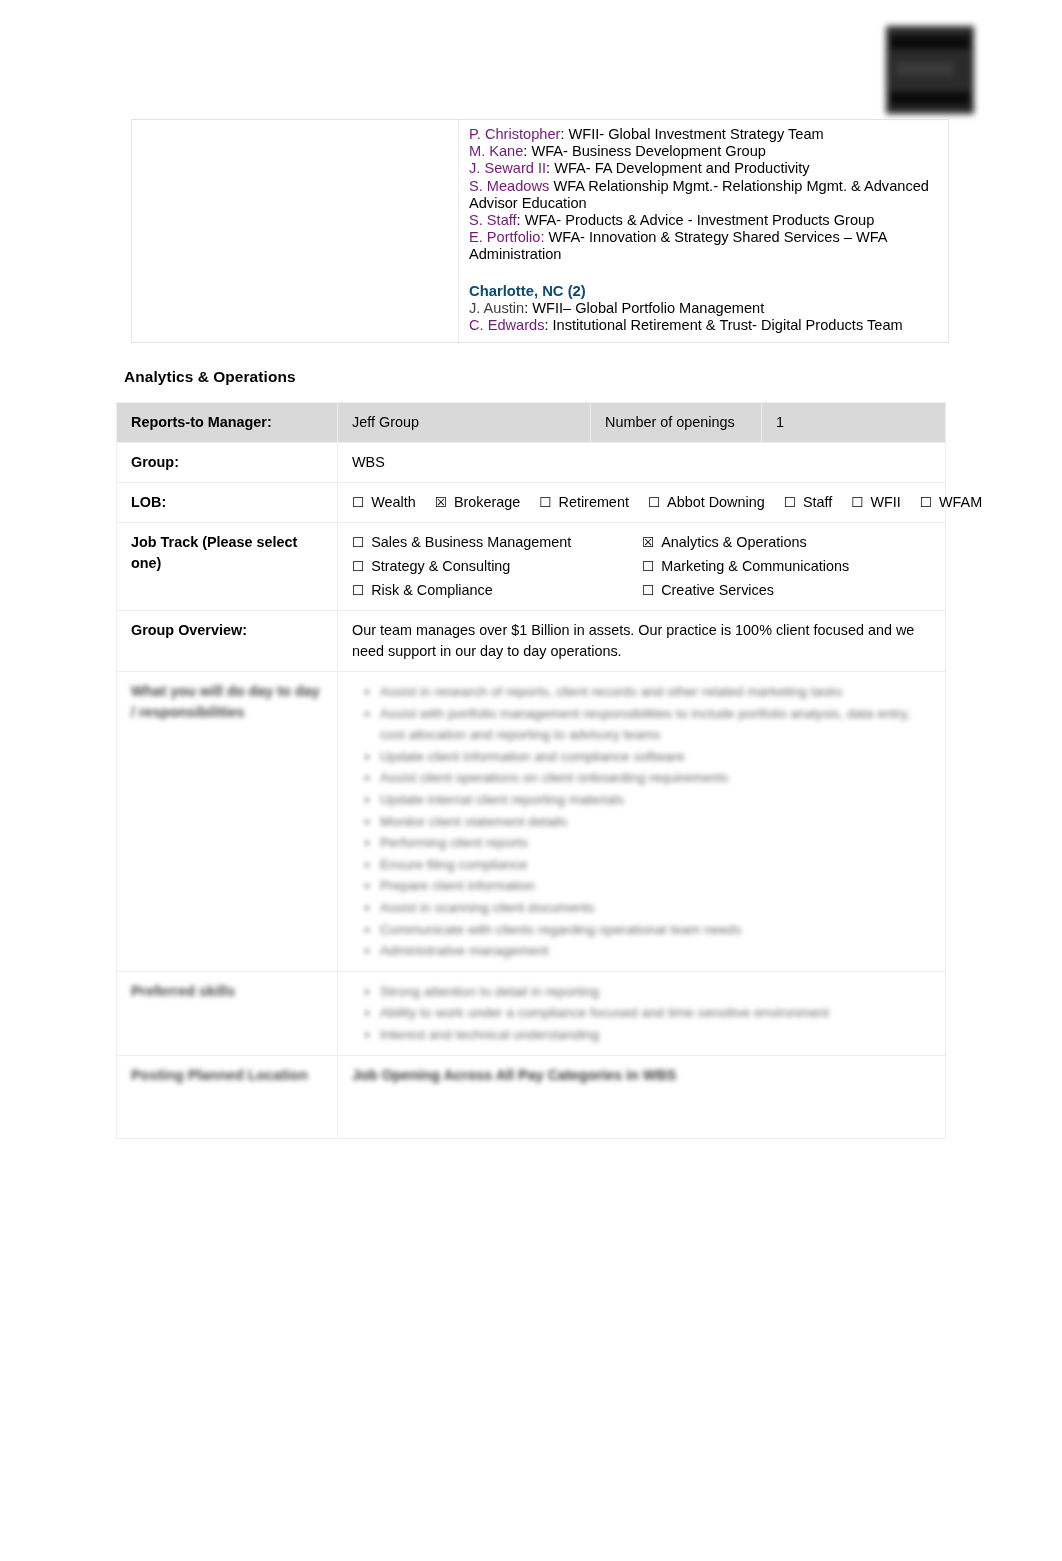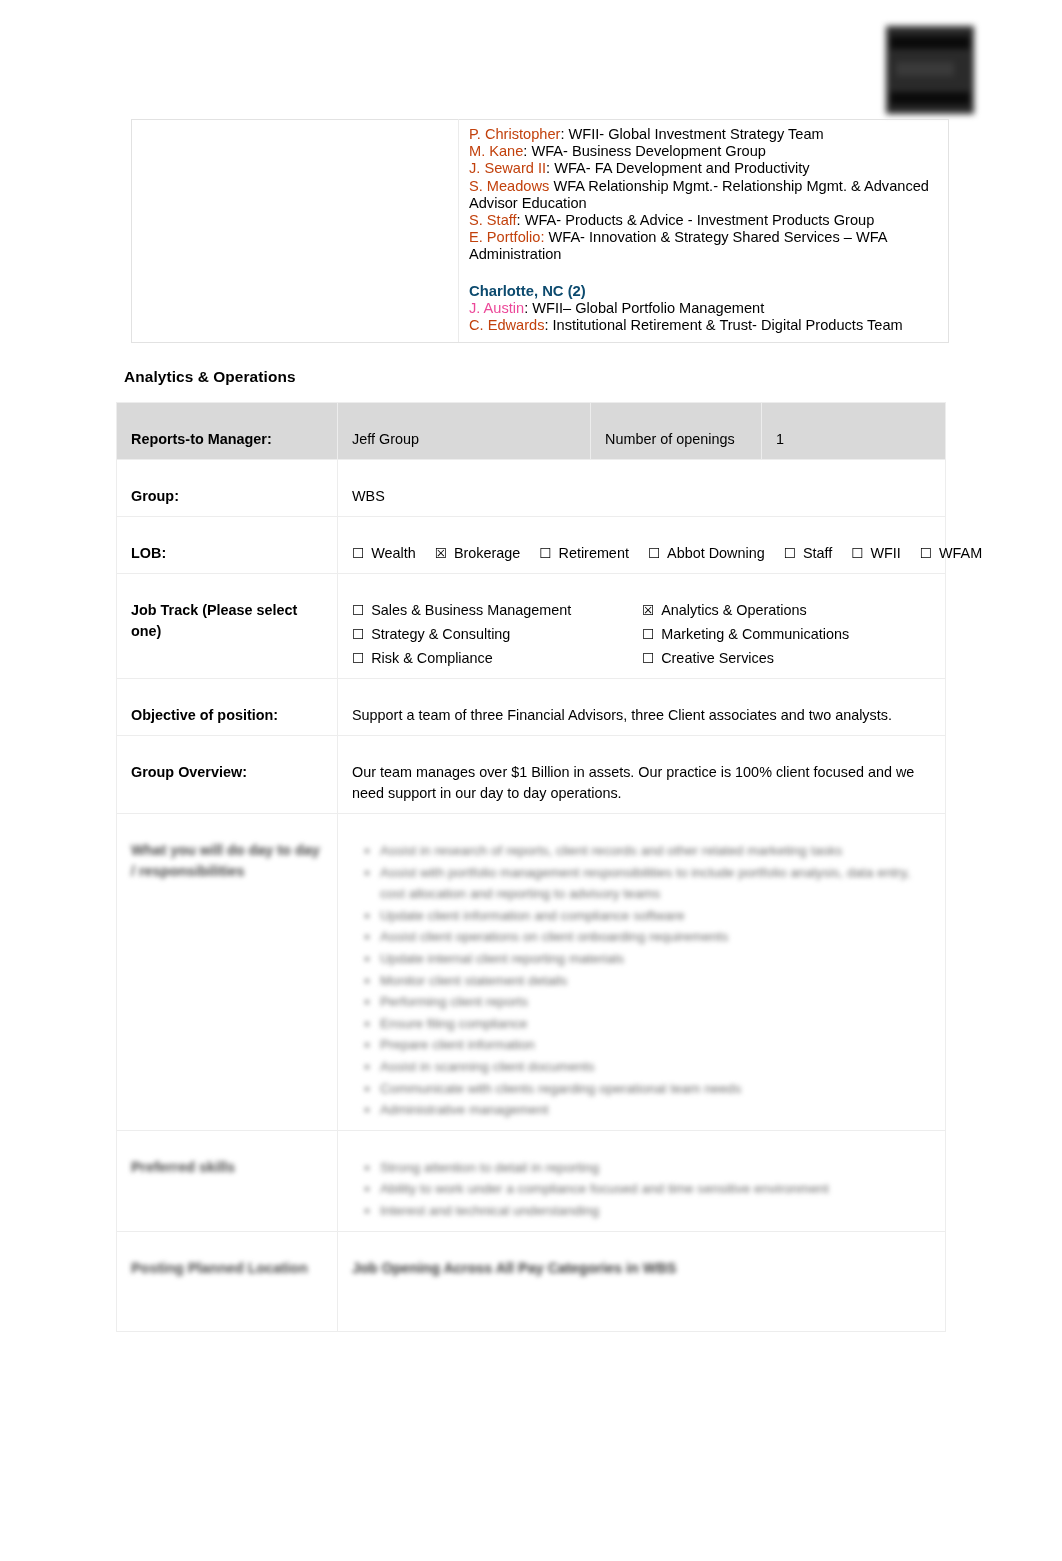--- a/index.html
+++ b/index.html
@@ -74,22 +74,22 @@
   .top-table td.right-cell {
     padding-left: 10px;
   }
 
   .loc-line {
     font-size: 14.6px;
     line-height: 17.2px;
     color: #000000;
     white-space: normal;
   }
-  .nm { color: #c2410c; }
-  .nm-visited { color: #ec4899; }
+  .nm { color: #701a75; }
+  .nm-visited { color: #404040; }
   .city-head {
     font-size: 14.8px;
     line-height: 18px;
     font-weight: bold;
     color: #0c4a6e;
     margin-top: 18px;
   }
 
   
   .section-heading {
@@ -107,21 +107,21 @@
     position: absolute;
     left: 116px;
     top: 402px;
     width: 830px;
     border-collapse: collapse;
     table-layout: fixed;
   }
   .job-table td {
     border: 1px solid #ededed;
     vertical-align: top;
-    padding: 26px 10px 9px 14px;
+    padding: 9px 10px 9px 14px;
     font-size: 14.4px;
     line-height: 21px;
   }
   .job-table td.lbl {
     width: 196px;
     font-weight: bold;
   }
   .job-table td.val { }
   .job-table tr.head-row td {
     background: #d9d9d9;
@@ -325,24 +325,20 @@
                 <span> Risk &amp; Compliance</span>
               </span>
           <span class="chk">
                 <span class="box">☐</span>
                 <span>Creative Services</span>
               </span>
         </div>
       </td>
     </tr>
 
-    <tr>
-      <td class="lbl">Objective of position:</td>
-      <td class="val" colspan="3">Support a team of three Financial Advisors, three Client associates and two analysts.</td>
-    </tr>
 
     <tr>
       <td class="lbl">Group Overview:</td>
       <td class="val" colspan="3">Our team manages over $1 Billion in assets. Our practice is 100% client focused and we need support in our day to day operations.</td>
     </tr>
 
     <tr>
       <td class="lbl">
         <span class="blur-lbl">What you will do day to day / responsibilities</span>
       </td>

